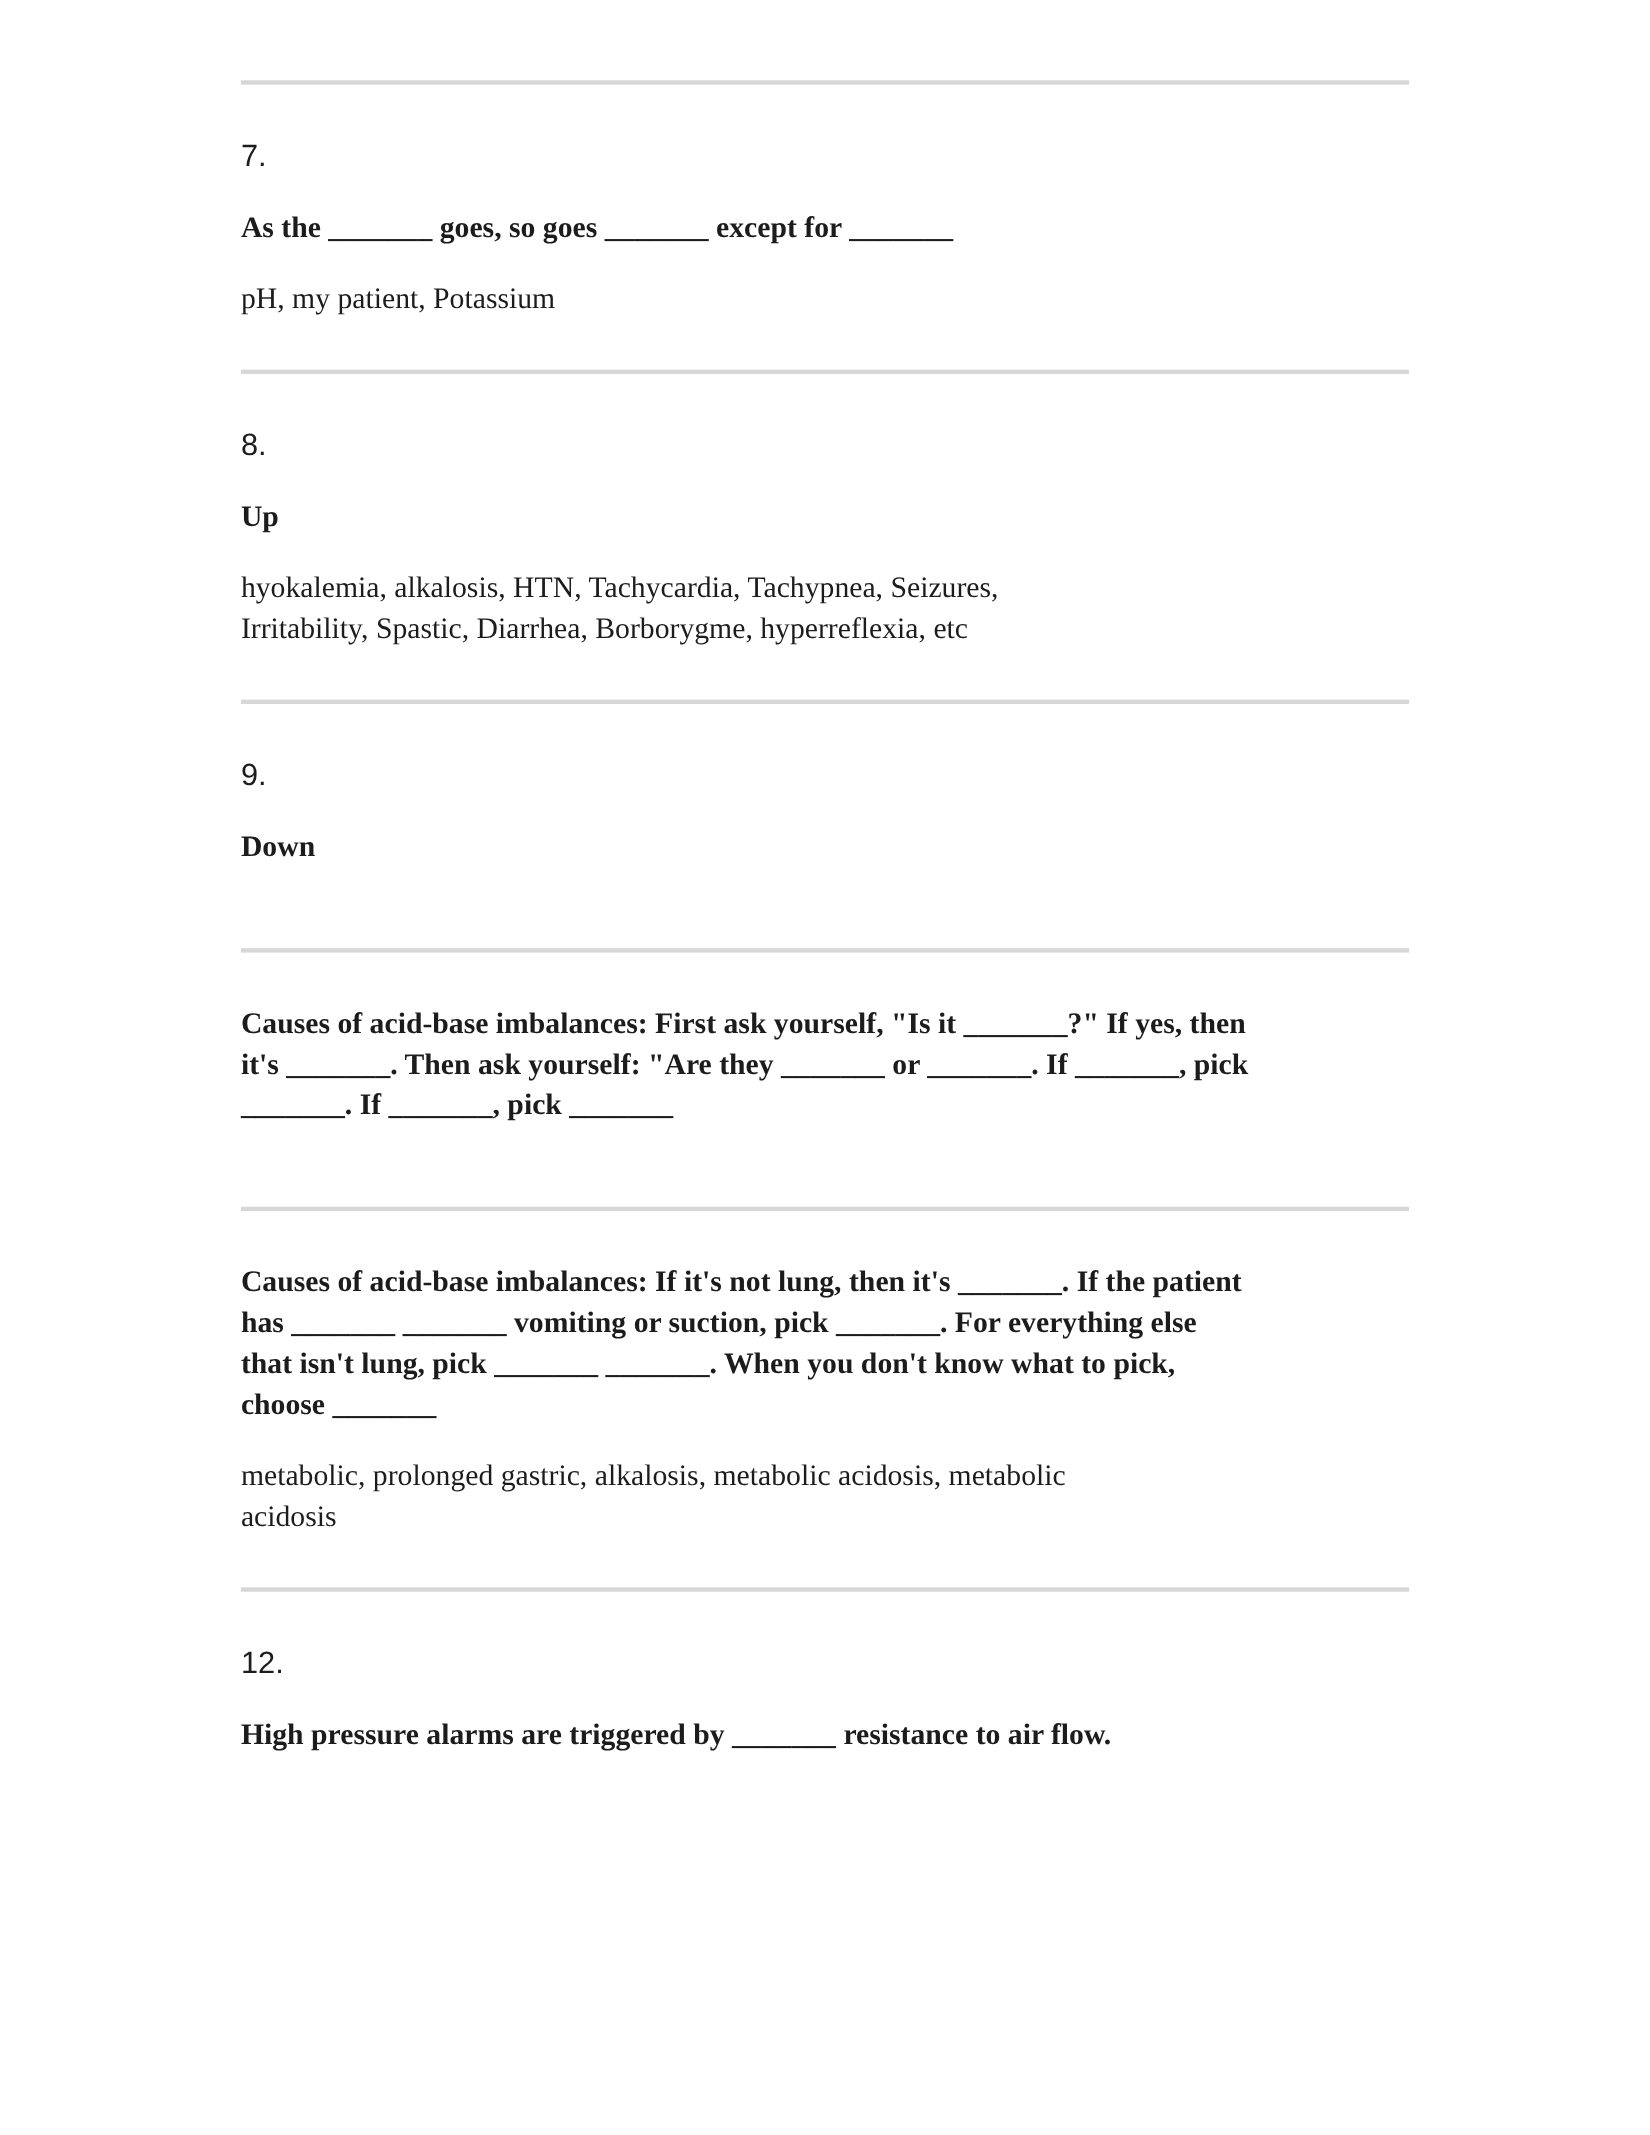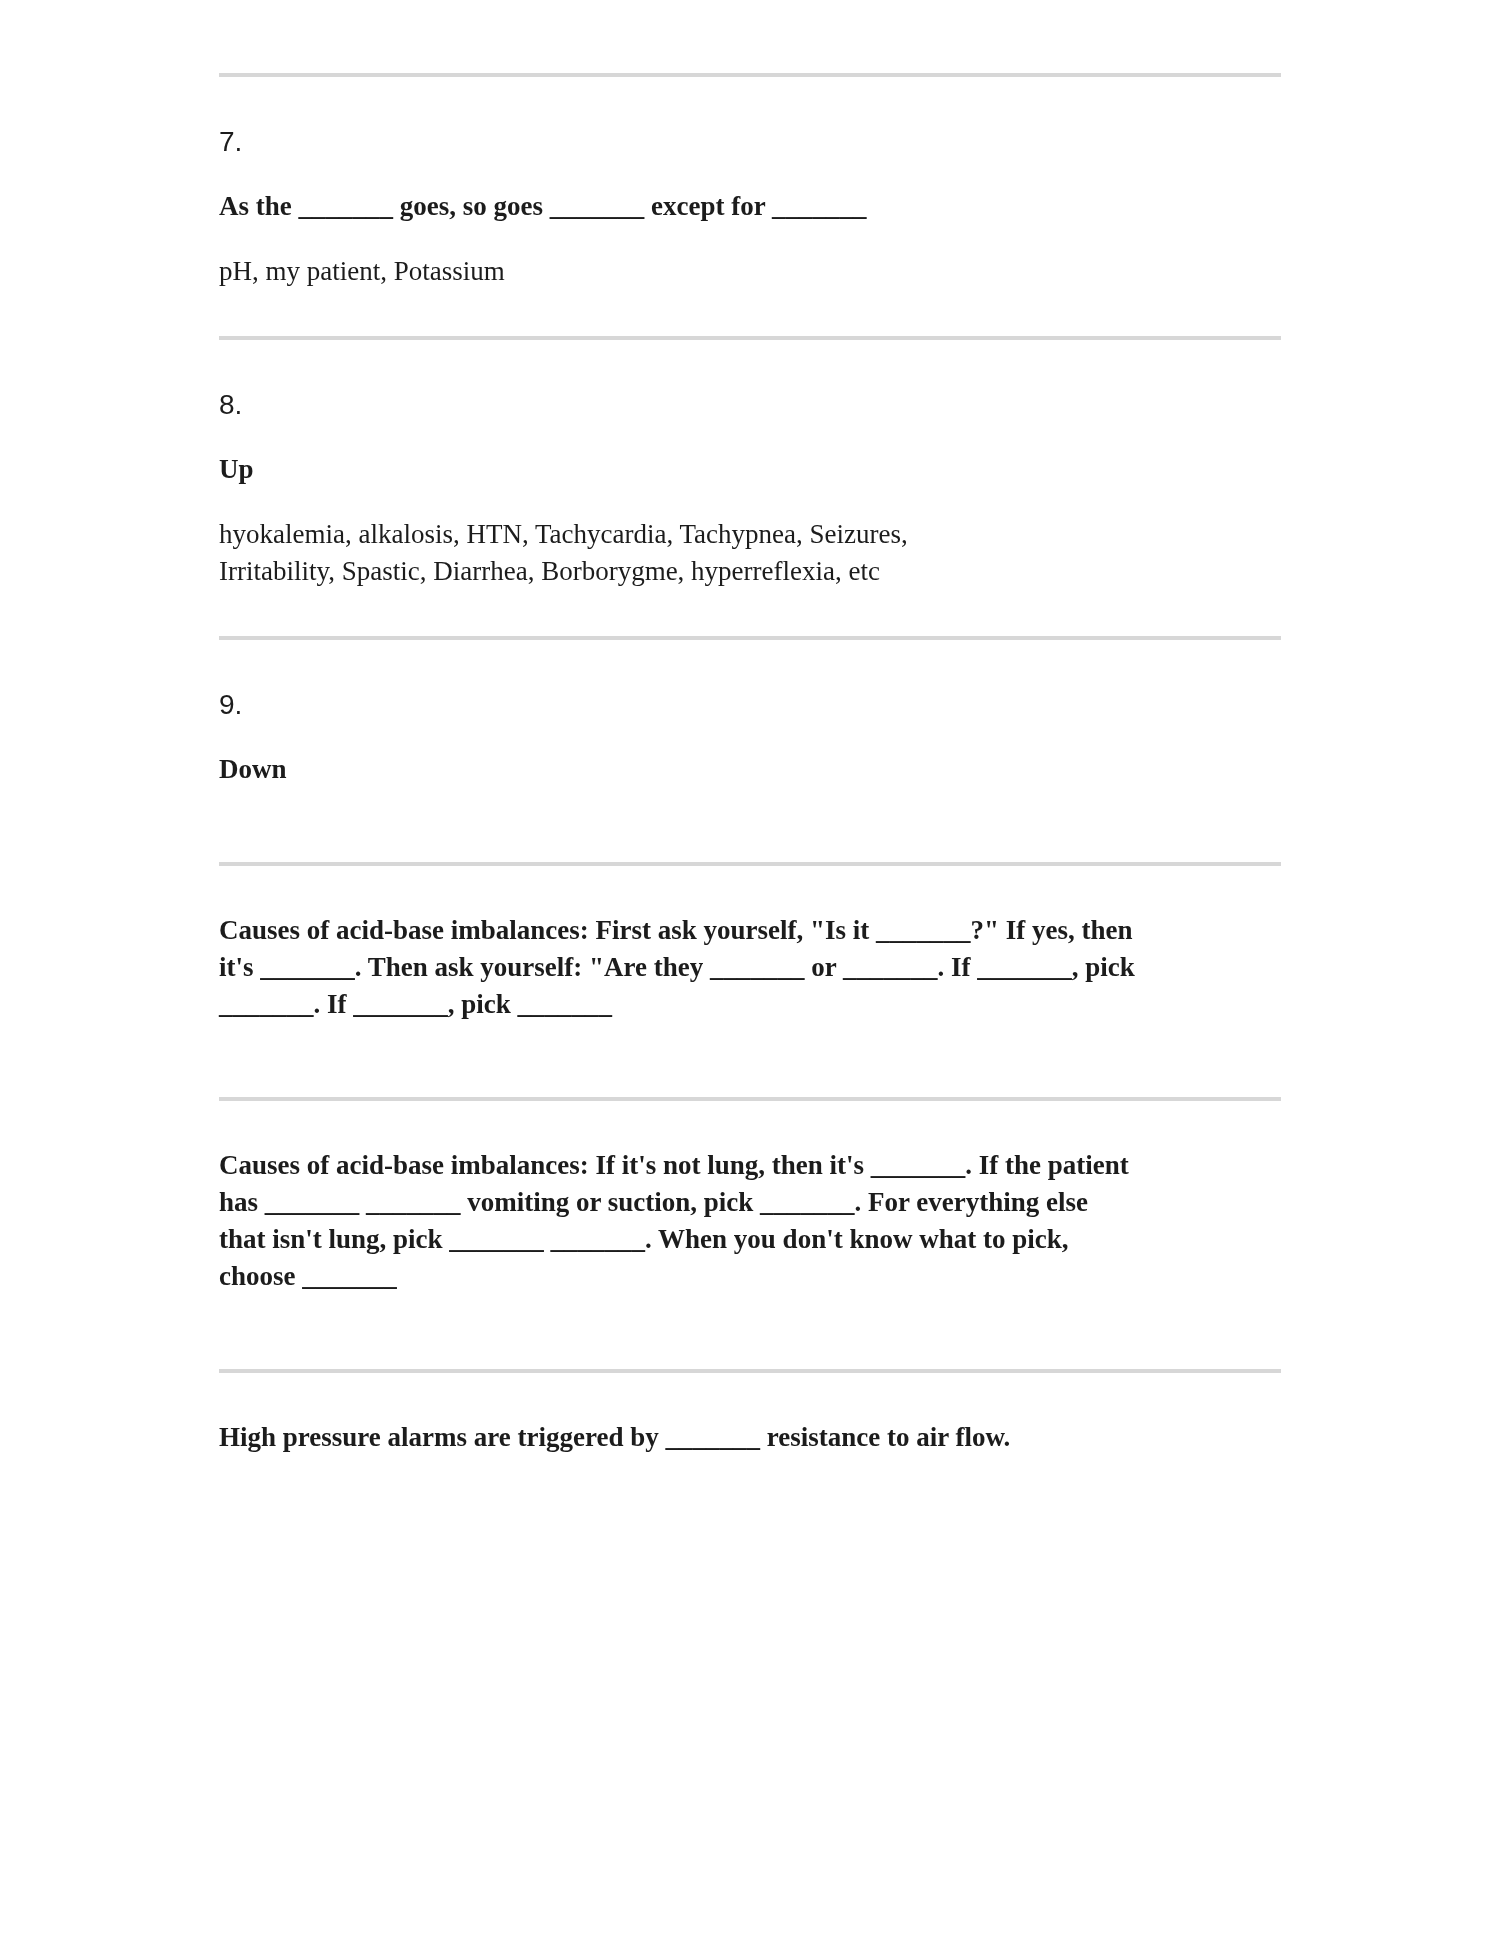--- a/index.html
+++ b/index.html
@@ -68,19 +68,22 @@
     <div class="card-question">Causes of acid-base imbalances: First ask yourself, "Is it _______?" If yes, then
 it's _______. Then ask yourself: "Are they _______ or _______. If _______, pick
 _______. If _______, pick _______</div>
   </section>
 
   <section class="card">
     <div class="card-question">Causes of acid-base imbalances: If it's not lung, then it's _______. If the patient
 has _______ _______ vomiting or suction, pick _______. For everything else
 that isn't lung, pick _______ _______. When you don't know what to pick,
 choose _______</div>
+    <div class="card-answer">metabolic, prolonged gastric, alkalosis, metabolic acidosis, metabolic
+acidosis</div>
   </section>
 
   <section class="card">
+    <div class="card-number">12.</div>
     <div class="card-question">High pressure alarms are triggered by _______ resistance to air flow.</div>
   </section>
 
 </div>
 
 </body></html>

